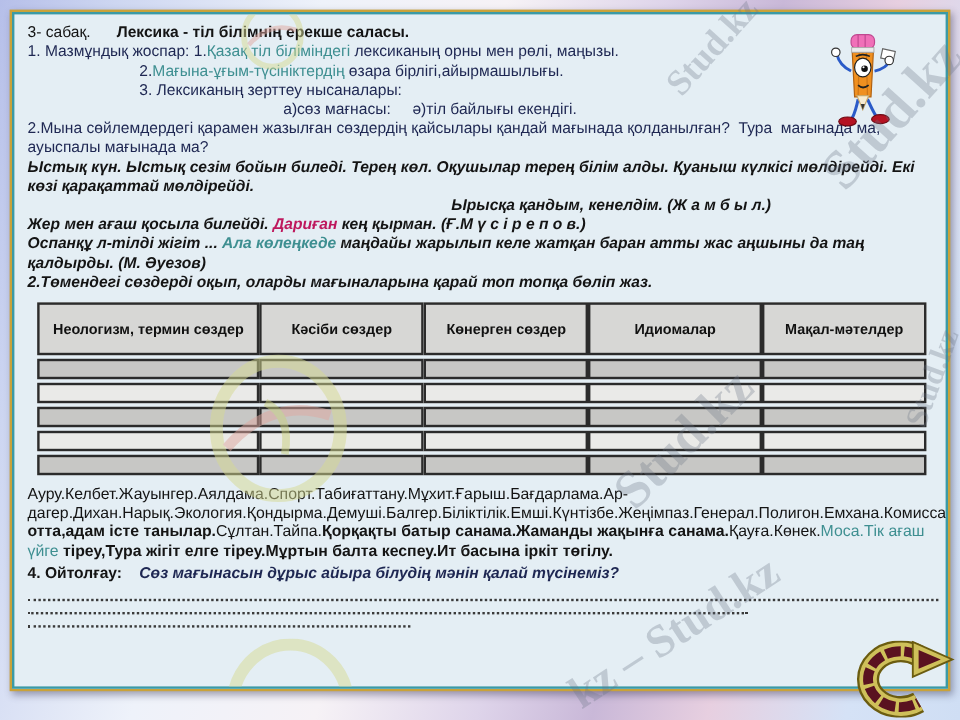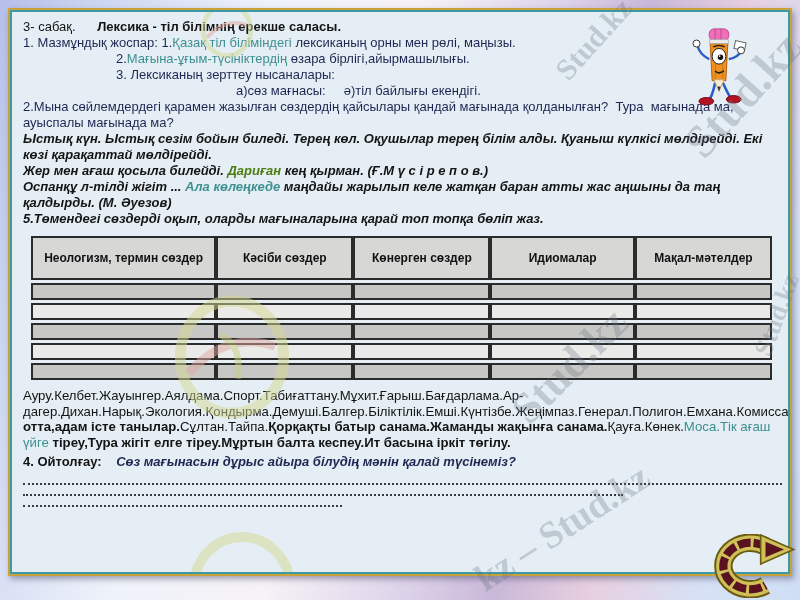--- a/index.html
+++ b/index.html
@@ -82,23 +82,24 @@
 <div class="slide">
   <div class="slide-inner">
 
     <div class="tx blk"><span>3- сабақ.      </span><span class="b">Лексика - тіл білімнің ерекше саласы.</span></div>
     <div class="tx"><span>1. Мазмұндық жоспар: 1.</span><span style="color: rgb(62, 143, 145);">Қазақ тіл біліміндегі</span><span> лексиканың орны мен рөлі, маңызы.</span></div>
     <div class="tx ind1"><span>2.</span><span style="color: rgb(62, 143, 145);">Мағына-ұғым-түсініктердің</span><span> өзара бірлігі,айырмашылығы.</span></div>
     <div class="tx ind1"><span>3. Лексиканың зерттеу нысаналары:</span></div>
     <div class="tx ind2"><span>а)сөз мағнасы:     ә)тіл байлығы екендігі.</span></div>
     <div class="tx"><span>2.Мына сөйлемдердегі қарамен жазылған сөздердің қайсылары қандай мағынада қолданылған?  Тура  мағынада ма, ауыспалы мағынада ма?</span></div>
     <div class="tx quote"><span class="b i">Ыстық күн. Ыстық сезім бойын биледі. Терең көл. Оқушылар терең білім алды. Қуаныш күлкісі мөлдірейді. Екі көзі қарақаттай мөлдірейді.</span></div>
-    <div class="tx quote"><span class="b i">Жер мен ағаш қосыла билейді. </span><span class="b i" style="color: #4d7c0f;">Дариған</span><span class="b i"> кең қырман. (Ғ.М ү с і р е п о в.)</span></div>
+    <div class="tx quote poem"><span class="b i">Ырысқа қандым, кенелдім. (Ж а м б ы л.)</span></div>
+    <div class="tx quote"><span class="b i">Жер мен ағаш қосыла билейді. </span><span class="b i" style="color: #be185d;">Дариған</span><span class="b i"> кең қырман. (Ғ.М ү с і р е п о в.)</span></div>
     <div class="tx quote"><span class="b i">Оспанқұ л-тілді жігіт ... </span><span class="b i" style="color: rgb(62, 143, 145);">Ала көлеңкеде</span><span class="b i"> маңдайы жарылып келе жатқан баран атты жас аңшыны да таң қалдырды. (М. Әуезов)</span></div>
-    <div class="tx quote"><span class="b i">5.Төмендегі сөздерді оқып, оларды мағыналарына қарай топ топқа бөліп жаз.</span></div>
+    <div class="tx quote"><span class="b i">2.Төмендегі сөздерді оқып, оларды мағыналарына қарай топ топқа бөліп жаз.</span></div>
 
     <table class="cls">
       <colgroup>
           <col>
           <col>
           <col>
           <col>
           <col>
         </colgroup>
       <thead>

